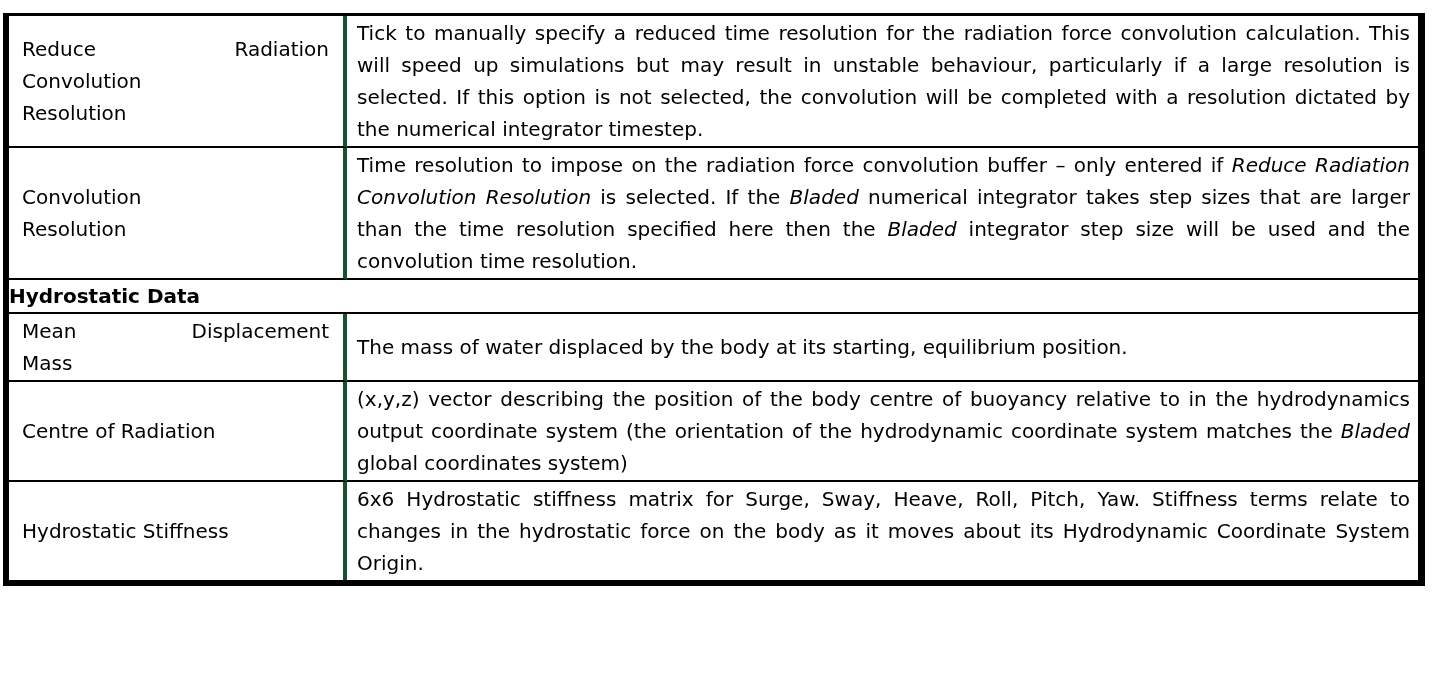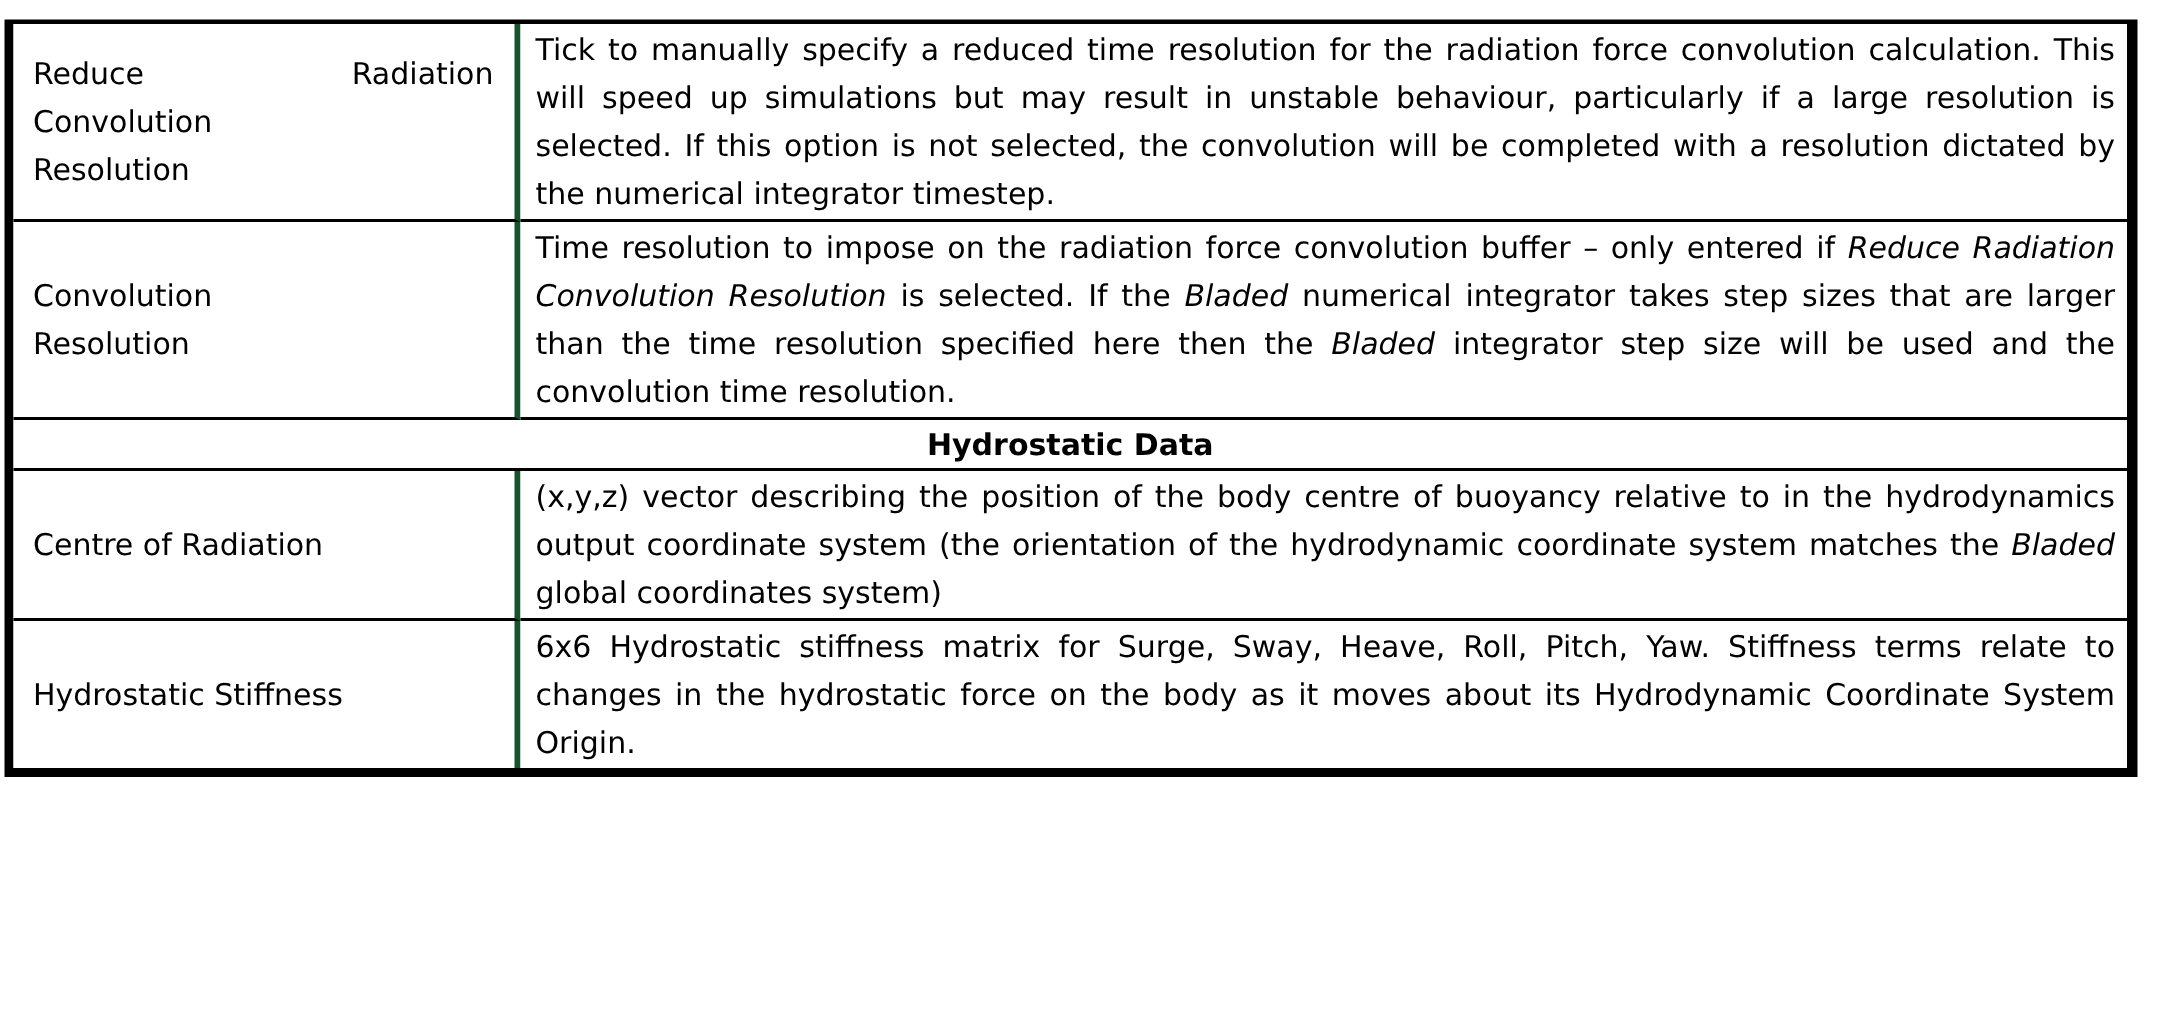--- a/index.html
+++ b/index.html
@@ -45,21 +45,21 @@
     white-space: pre-line;
     text-align: justify;
     text-align-last: justify;
   }
   td.desc {
     padding: 1px 8px 1px 10px;
     text-align: justify;
   }
   td.section-cell {
     font-weight: bold;
-    text-align: center;
+    text-align: left;
     line-height: 30px;
     padding: 1px 0;
     margin-top: 44px;
   }
   .i  { font-style: italic; }
   .bi { font-style: italic; font-weight: normal; }
 </style>
 </head>
 <body>
 
@@ -78,20 +78,25 @@
         </tr>
         <tr>
           <td class="term multiline">Convolution
 Resolution</td>
           <td class="desc"><span>Time resolution to impose on the radiation force convolution buffer – only entered if </span><span class="i">Reduce Radiation Convolution Resolution</span><span> is selected. If the </span><span class="bi">Bladed</span><span> numerical integrator takes step sizes that are larger than the time resolution specified here then the </span><span class="bi">Bladed</span><span> integrator step size will be used and the convolution time resolution.</span></td>
         </tr>
         <tr>
           <td colspan="2" class="section-cell">Hydrostatic Data</td>
         </tr>
         <tr>
+          <td class="term multiline">Mean Displacement
+Mass</td>
+          <td class="desc"><span>The mass of water displaced by the body at its starting, equilibrium position.</span></td>
+        </tr>
+        <tr>
           <td class="term">Centre of Radiation</td>
           <td class="desc"><span>(x,y,z) vector describing the position of the body centre of buoyancy relative to in the hydrodynamics output coordinate system (the orientation of the hydrodynamic coordinate system matches the </span><span class="bi">Bladed</span><span> global coordinates system)</span></td>
         </tr>
         <tr>
           <td class="term">Hydrostatic Stiffness</td>
           <td class="desc"><span>6x6 Hydrostatic stiffness matrix for Surge, Sway, Heave, Roll, Pitch, Yaw. Stiffness terms relate to changes in the hydrostatic force on the body as it moves about its Hydrodynamic Coordinate System Origin.</span></td>
         </tr>
       </tbody>
   </table>
 </div>

